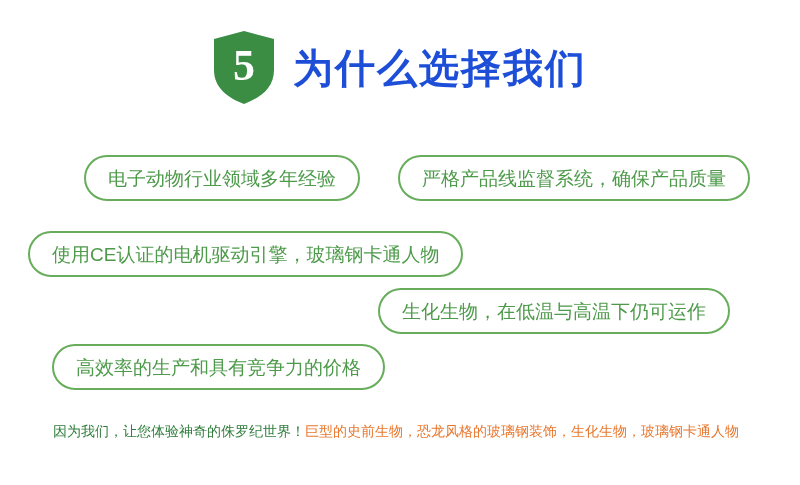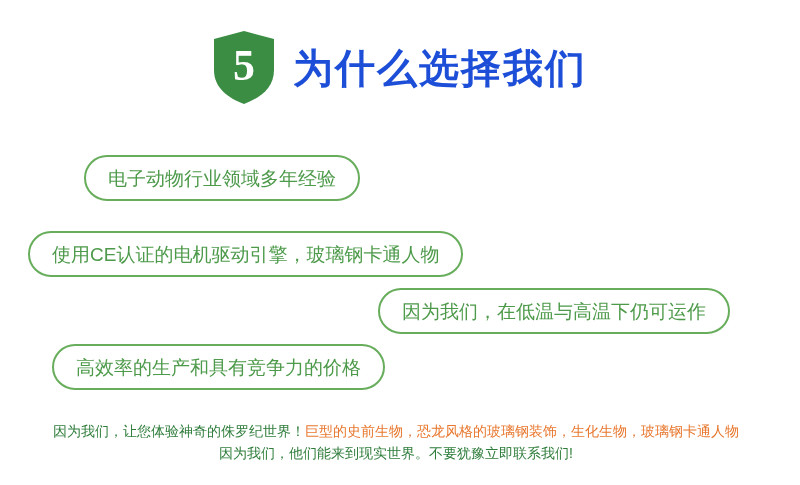--- a/index.html
+++ b/index.html
@@ -117,30 +117,32 @@
         <path d="M31 1 L61 9 L61 40 C61 58 47 68 31 74 C15 68 1 58 1 40 L1 9 Z" fill="#3a8d42"></path>
       </svg>
       <div class="shield-num">5</div>
     </div>
     <div class="header-title">为什么选择我们</div>
   </div>
 
   <div class="pill pill-0">
     <span>电子动物行业领域多年经验</span>
   </div>
+  <div class="pill pill-1">
+    <span>严格产品线监督系统，确保产品质量</span>
+  </div>
   <div class="pill pill-2">
     <span>使用CE认证的电机驱动引擎，玻璃钢卡通人物</span>
   </div>
   <div class="pill pill-3">
-    <span>因为我们，在低温与高温下仍可运作</span>
+    <span>生化生物，在低温与高温下仍可运作</span>
   </div>
   <div class="pill pill-4">
     <span>高效率的生产和具有竞争力的价格</span>
   </div>
 
   <div class="footer">
     <div class="footer-line">
       <span>因为我们，让您体验神奇的侏罗纪世界！</span><span class="hl">巨型的史前生物，恐龙风格的玻璃钢装饰，生化生物，玻璃钢卡通人物</span>
     </div>
-    <div class="footer-line">因为我们，他们能来到现实世界。不要犹豫立即联系我们!</div>
   </div>
 
 </div>
 
 </body></html>

